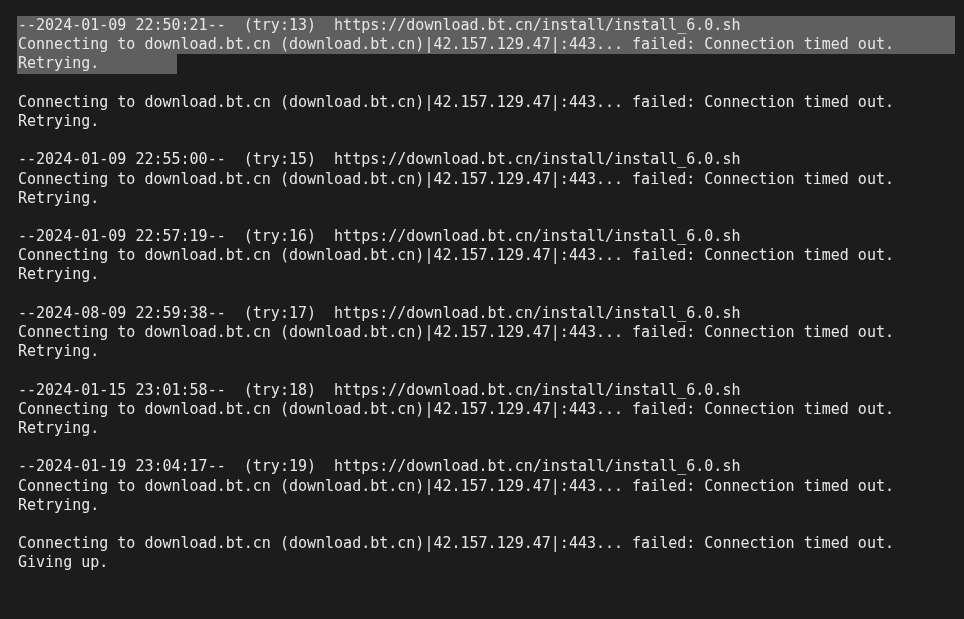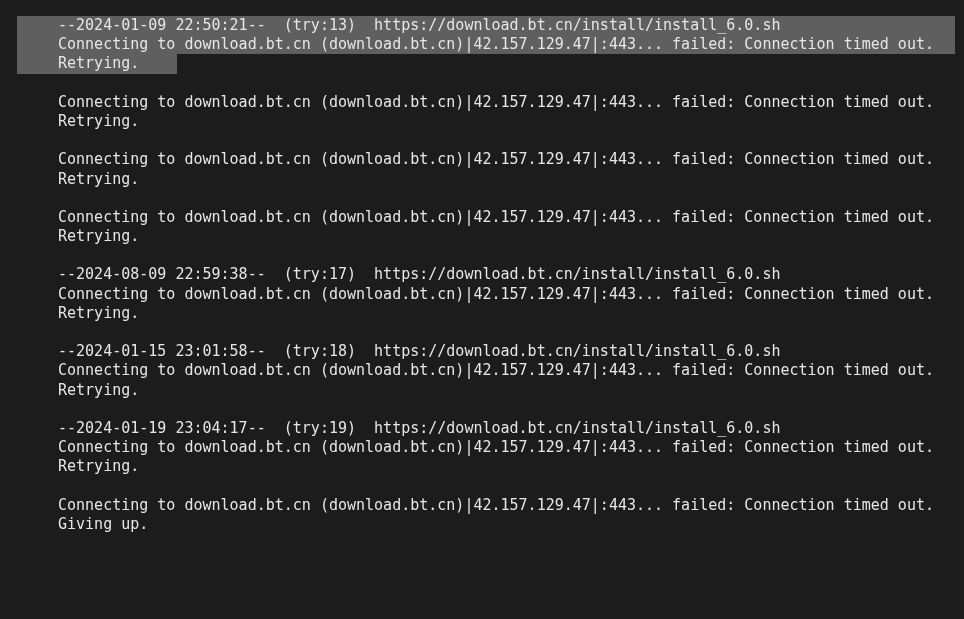--- a/index.html
+++ b/index.html
@@ -16,21 +16,20 @@
   #terminal {
     position: relative;
     width: 964px;
     height: 619px;
     background: #1c1c1c;
     box-sizing: border-box;
     padding: 16px 0 0 18px;
   }
   .log-block {
     margin: 0;
-    padding-left: 40px;
   }
   .log-line {
     font-family: "DejaVu Sans Mono", "Liberation Mono", monospace;
     font-size: 15px;
     line-height: 19.2px;
     color: #e6e6e6;
     white-space: pre;
     letter-spacing: 0px;
     height: 19.2px;
   }
@@ -77,26 +76,28 @@
       <div class="log-line blank">&nbsp;</div>
     </div>
 
     <div class="log-block">
       <div class="log-line">Connecting to download.bt.cn (download.bt.cn)|42.157.129.47|:443... failed: Connection timed out.</div>
       <div class="log-line">Retrying.</div>
       <div class="log-line blank">&nbsp;</div>
     </div>
 
     <div class="log-block">
+      <div class="log-line">--2024-01-09 22:55:00--  (try:15)  https://download.bt.cn/install/install_6.0.sh</div>
       <div class="log-line">Connecting to download.bt.cn (download.bt.cn)|42.157.129.47|:443... failed: Connection timed out.</div>
       <div class="log-line">Retrying.</div>
       <div class="log-line blank">&nbsp;</div>
     </div>
 
     <div class="log-block">
+      <div class="log-line">--2024-01-09 22:57:19--  (try:16)  https://download.bt.cn/install/install_6.0.sh</div>
       <div class="log-line">Connecting to download.bt.cn (download.bt.cn)|42.157.129.47|:443... failed: Connection timed out.</div>
       <div class="log-line">Retrying.</div>
       <div class="log-line blank">&nbsp;</div>
     </div>
 
     <div class="log-block">
       <div class="log-line">--2024-08-09 22:59:38--  (try:17)  https://download.bt.cn/install/install_6.0.sh</div>
       <div class="log-line">Connecting to download.bt.cn (download.bt.cn)|42.157.129.47|:443... failed: Connection timed out.</div>
       <div class="log-line">Retrying.</div>
       <div class="log-line blank">&nbsp;</div>

